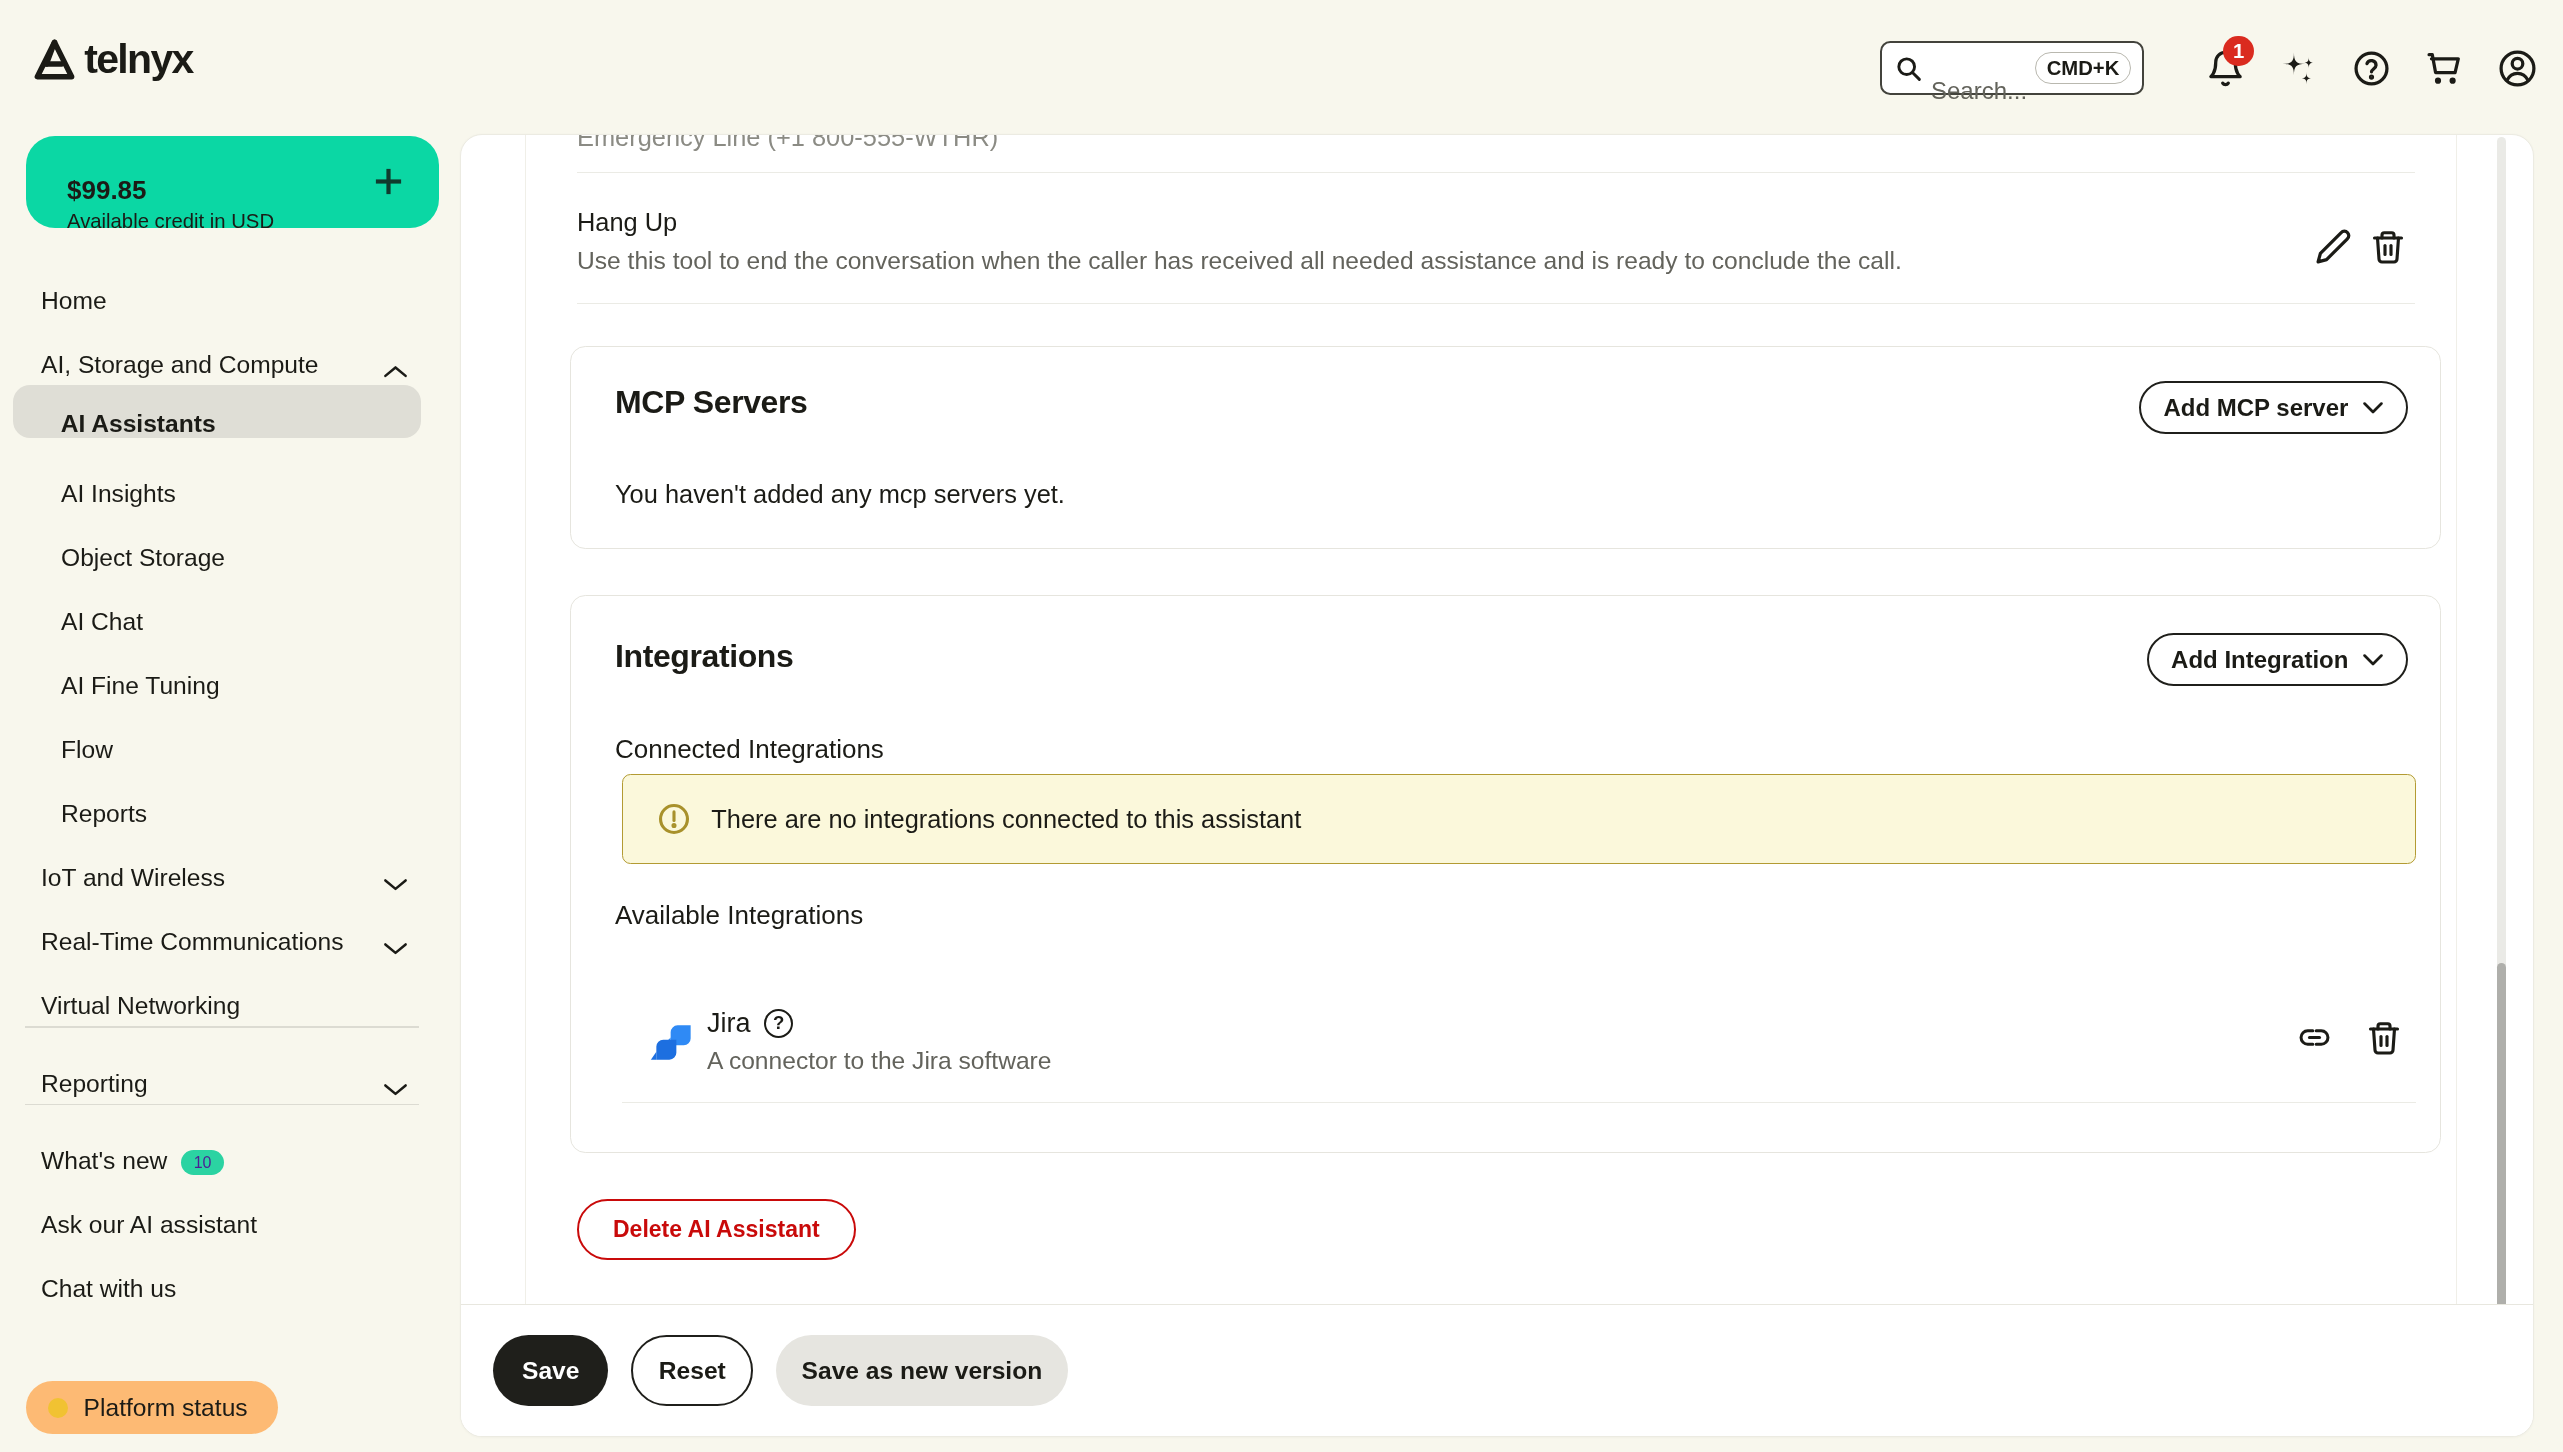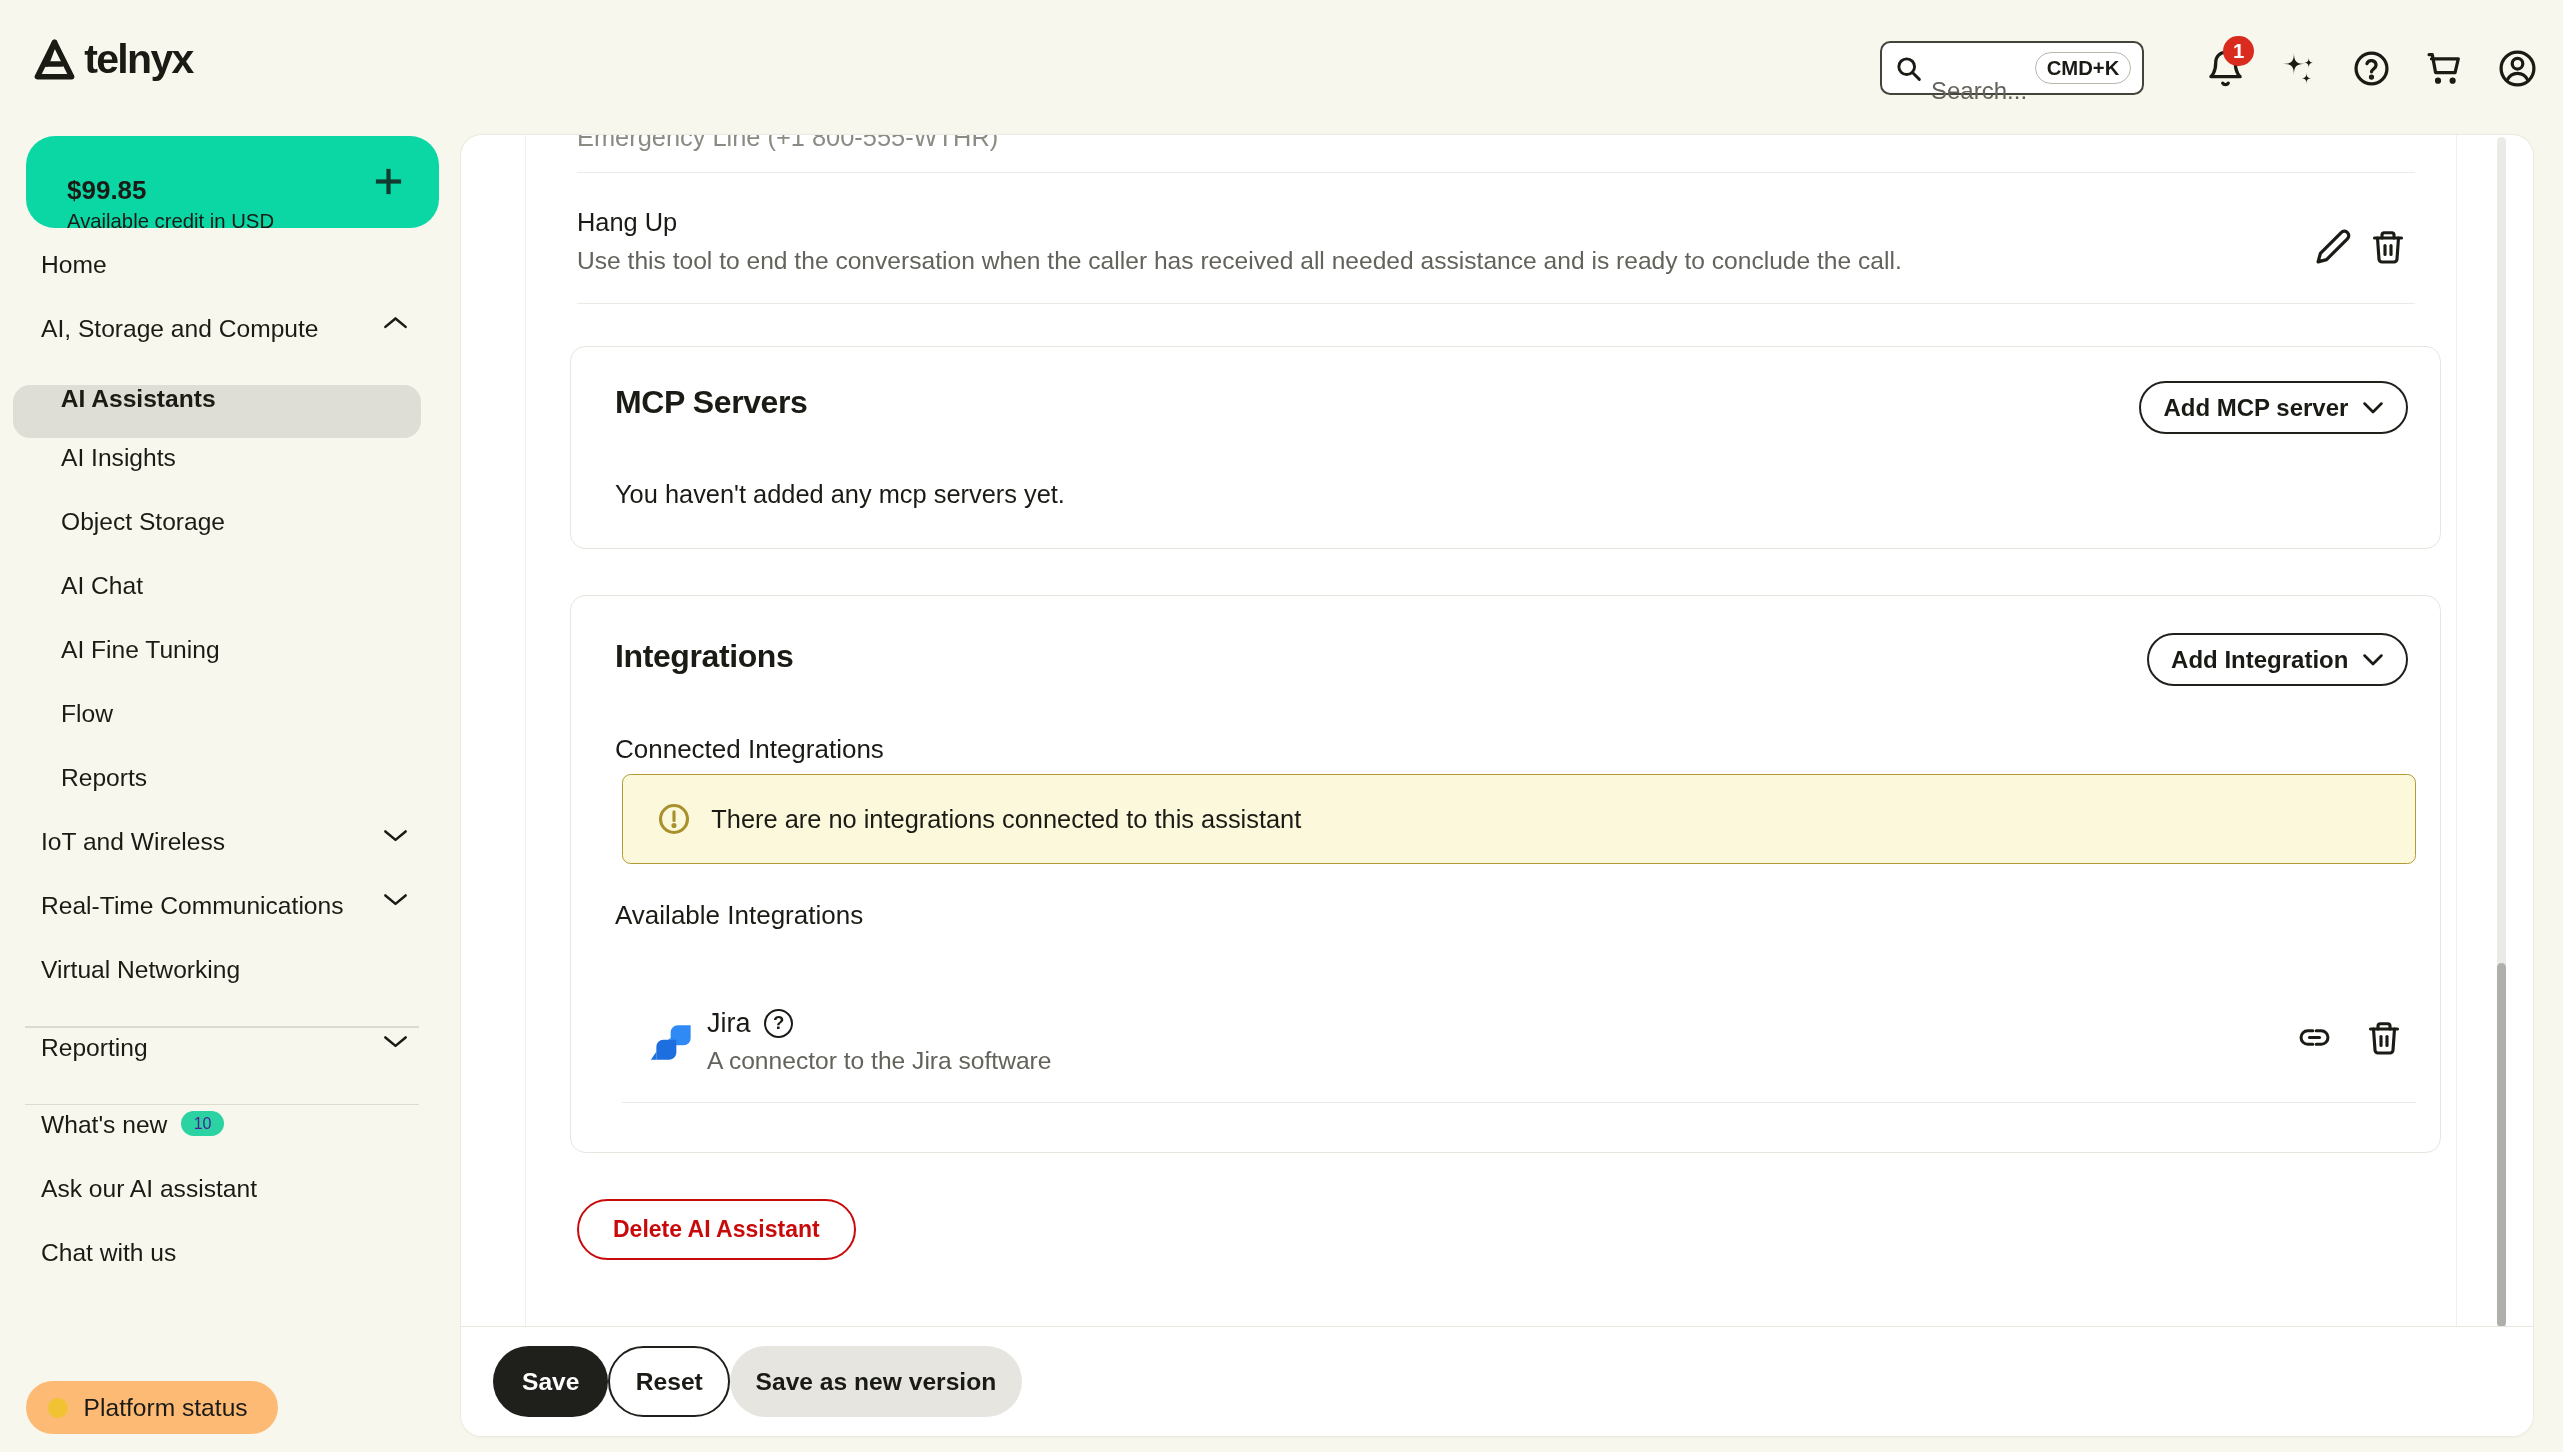--- a/index.html
+++ b/index.html
@@ -41,21 +41,21 @@
   .sidebar { position:absolute; left:0; top:0; bottom:0; width:460px; }
   .credit-card {
     position:absolute; left:26px; top:136px; width:413px; height:92px;
     background:#0BD7A4; border-radius:29px; padding:13.6px 30.5px 0 41px; cursor:pointer;
   }
   .credit-amount { font-size:26px; font-weight:700;margin-top:25px; }
   .credit-label { font-size:20.3px; margin-top:4.2px; }
   .credit-plus { position:absolute; right:32px; top:27px; }
   .nav { position:absolute; top:251px; left:0; right:0; display:flex; flex-direction:column; }
   .nav-item {
-    height:64px; display:flex; align-items:flex-start; padding-left:41px;
+    height:64px; display:flex; align-items:flex-end; padding-left:41px;
     font-size:24.6px; cursor:pointer; color:#1B1B16;
   }
   .nav-item.child { padding-left:61px; }
   .nav-item.active {
     height:53px; margin:6px 39px 6px 12.7px; padding-left:48px;
     background:#DFDED6; border-radius:17px; font-weight:700;
   }
   .nav-chev { margin-left:auto; margin-right:51px; }
   .nav-divider { height:13.6px; display:flex; align-items:center; padding:0 41px 0 25.4px; }
   .nav-divider > div { height:1.7px; width:100%; background:#DCDBD2; }
@@ -119,22 +119,22 @@
     background:#fff; border:2.5px solid #C90A0A; border-radius:847px;
     font-family:inherit; font-size:23px; font-weight:600; color:#C90A0A; cursor:pointer;
   }
 
   
   .vscroll-track { position:absolute; right:27px; top:1.7px; bottom:0; width:9.3px; background:#EAEAE6; border-radius:5.1px; }
   .vscroll-thumb { position:absolute; left:0; right:0; top:826px; height:364px; background:#AFAFAB; border-radius:5.1px; }
 
   
   .panel-footer {
-    position:absolute; left:0; right:0; bottom:0; height:110px; background:#fff;
-    border-top:1.7px solid #E8E7DF; display:flex; align-items:center; padding-left:32px; 
+    position:absolute; left:0; right:0; bottom:0; height:132px; background:#fff;
+    border-top:1.7px solid #E8E7DF; display:flex; align-items:center; padding-left:32px; gap:23px;
   }
   .pill-btn {
     height:71px; border-radius:847px; font-family:inherit; font-size:24.6px; font-weight:600;
     display:inline-flex; align-items:center; justify-content:center; cursor:pointer;
   }
   .btn-save { background:#1F1F1B; color:#fff; border:none; padding:0 29px; }
   .btn-reset { background:#fff; color:#1B1B16; border:2.5px solid #1F1F1B; padding:0 25.4px; }
   .btn-savenew { background:#E6E5E0; color:#1B1B16; border:none; padding:0 25.4px; }
 </style>
 </head>

